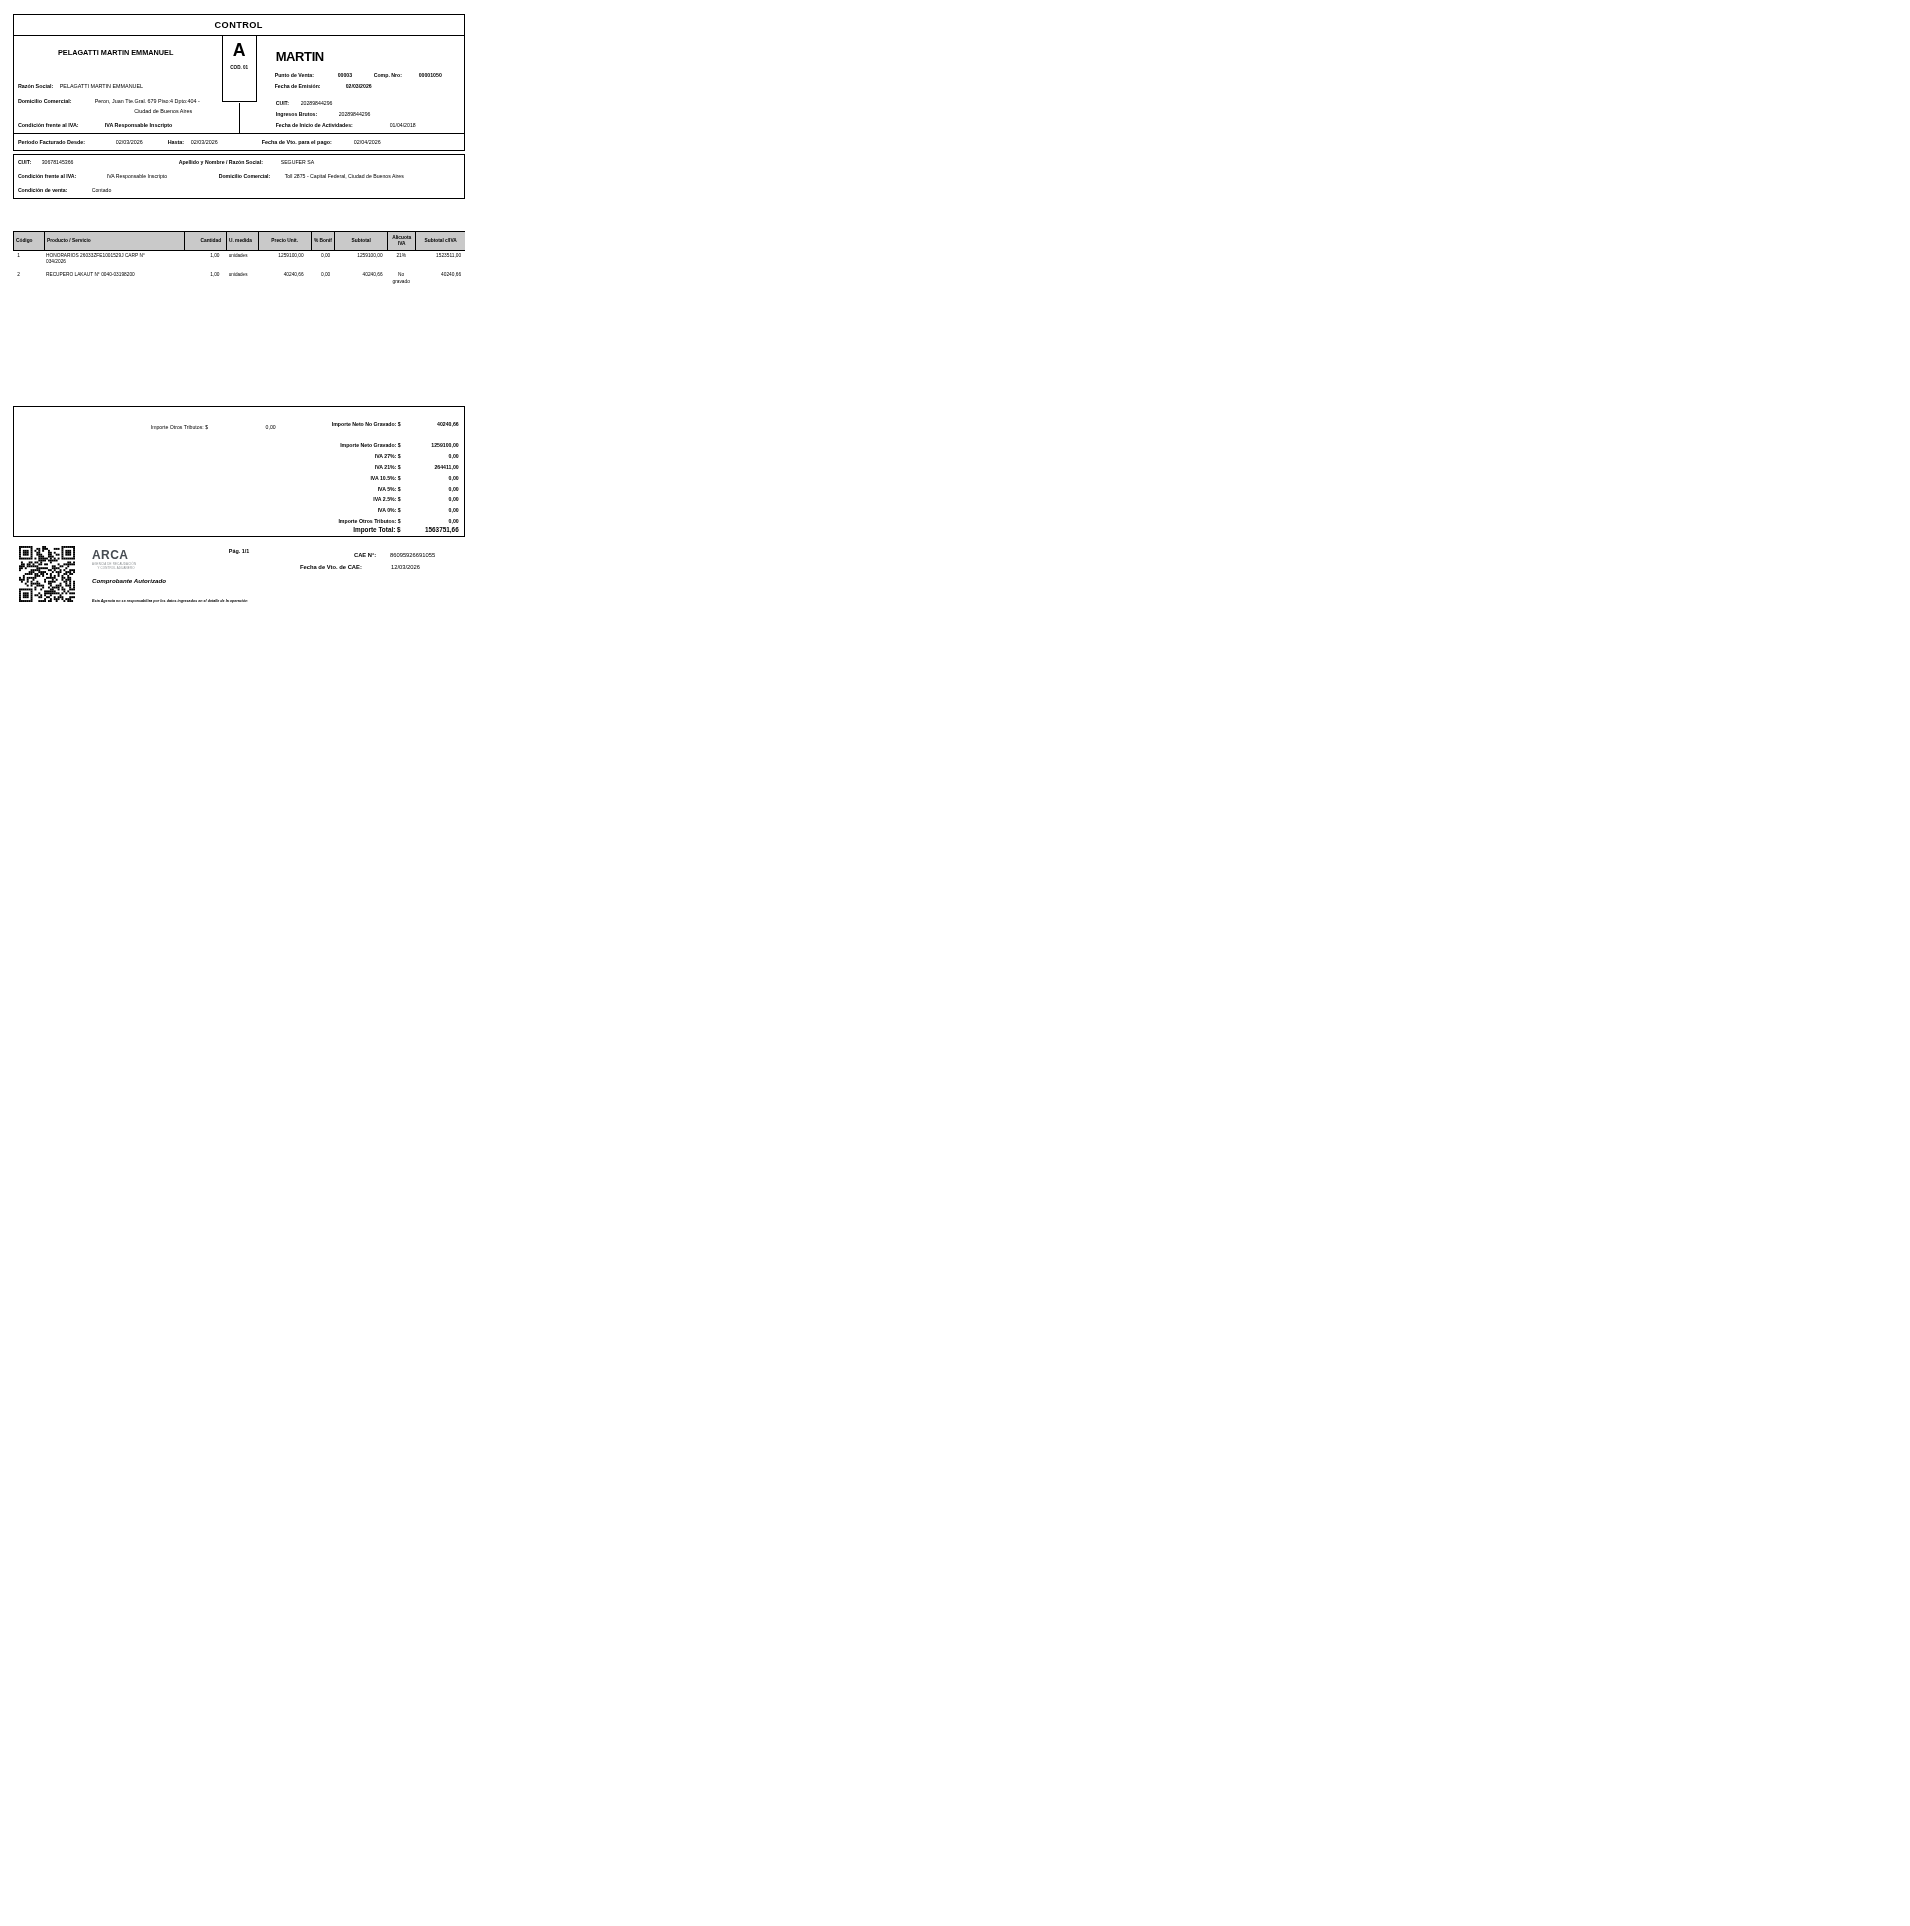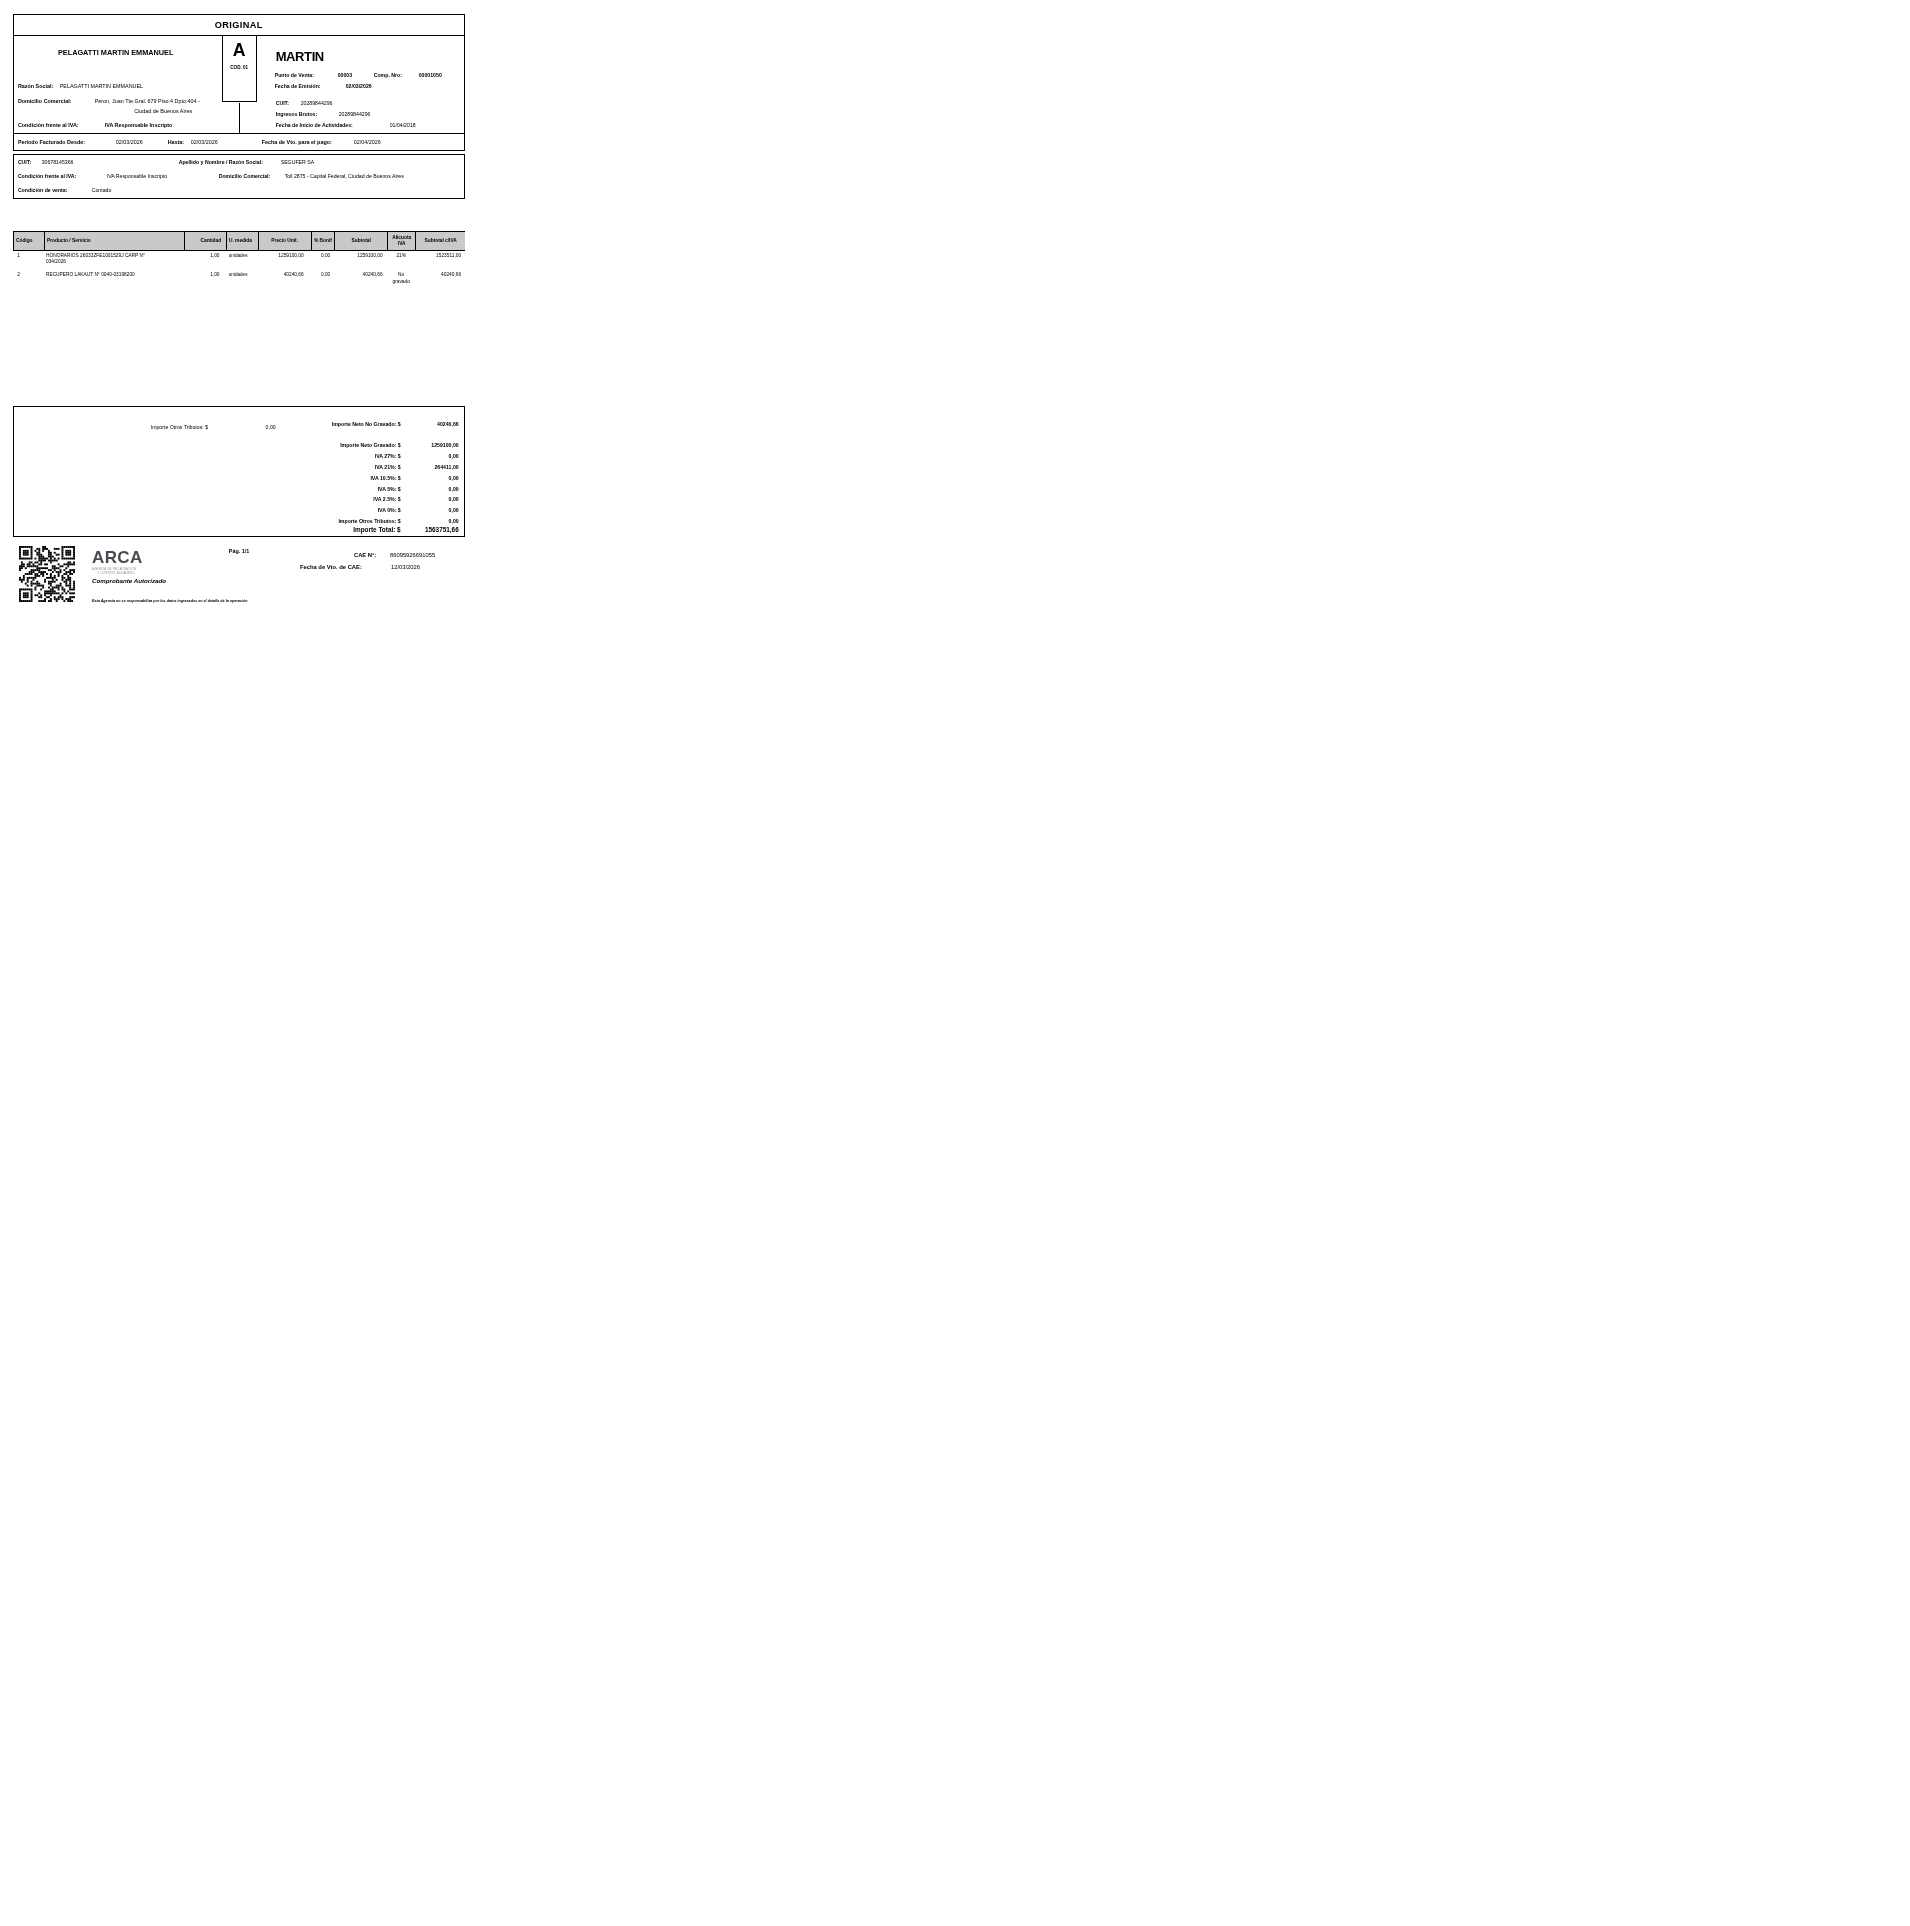--- a/index.html
+++ b/index.html
@@ -61,38 +61,38 @@
   .tot-row{position:absolute;right:5px;width:270px;font-size:5.2px;font-weight:bold;}
   .tot-row .lbl{position:absolute;right:58px;width:200px;text-align:right;}
   .tot-row .val{position:absolute;right:0;width:54px;text-align:right;}
   .tot-total{position:absolute;right:5px;top:119px;width:293px;font-size:6.4px;font-weight:bold;}
   .tot-total .lbl{position:absolute;right:58px;width:216px;text-align:right;}
   .tot-total .val{position:absolute;right:0;width:56px;text-align:right;}
 
   
   .qr{position:absolute;left:19px;top:546px;width:56px;height:56px;background:#fff;}
   .arca{position:absolute;left:92px;top:549px;width:69px;}
-  .arca-name{font-size:17px;font-weight:bold;color:#474c52;letter-spacing:0.4px;line-height:1;}
+  .arca-name{font-size:12px;font-weight:bold;color:#474c52;letter-spacing:0.4px;line-height:1;}
   .arca-sub{font-size:2.9px;color:#8a8e91;letter-spacing:0.2px;margin-top:0.8px;}
   .arca-sub2{font-size:2.9px;color:#8a8e91;letter-spacing:0.2px;padding-left:5.4px;}
   .autorizado{position:absolute;left:92px;top:577px;font-size:6.2px;font-weight:bold;font-style:italic;}
   .disclaimer{position:absolute;left:92px;top:599px;font-size:3.7px;font-weight:bold;font-style:italic;}
   .pagina{position:absolute;left:208px;top:548px;width:62px;text-align:center;font-size:5.4px;font-weight:bold;}
   .cae-label{position:absolute;left:354px;top:552px;font-size:5.8px;font-weight:bold;}
   .cae-value{position:absolute;left:390px;top:552px;font-size:5.8px;}
   .caevto-label{position:absolute;left:300px;top:564px;font-size:5.8px;font-weight:bold;}
   .caevto-value{position:absolute;left:391px;top:564px;font-size:5.8px;}
 </style>
 </head>
 <body>
 
 <div class="page">
 
   <div class="box banner">
-    <span>ORIGINAL</span>
+    <span>CONTROL</span>
   </div>
 
   <div class="box header">
     <div class="abs company-name">PELAGATTI MARTIN EMMANUEL</div>
 
     <div class="a-box">
       <div class="a-letter">A</div>
       <div class="a-code">COD. 01</div>
     </div>
     <div class="a-tail"></div>

